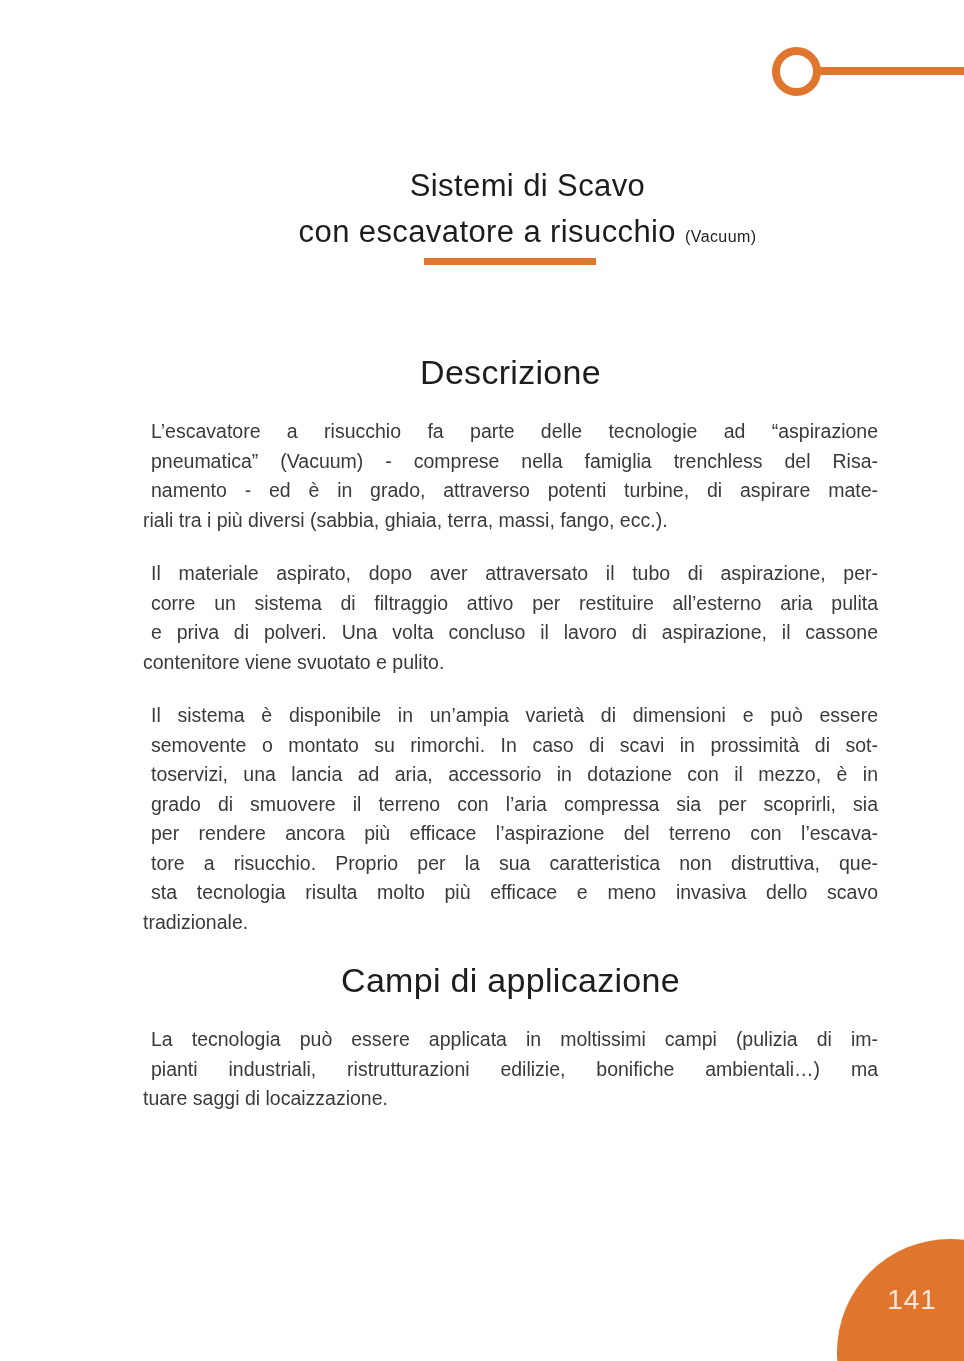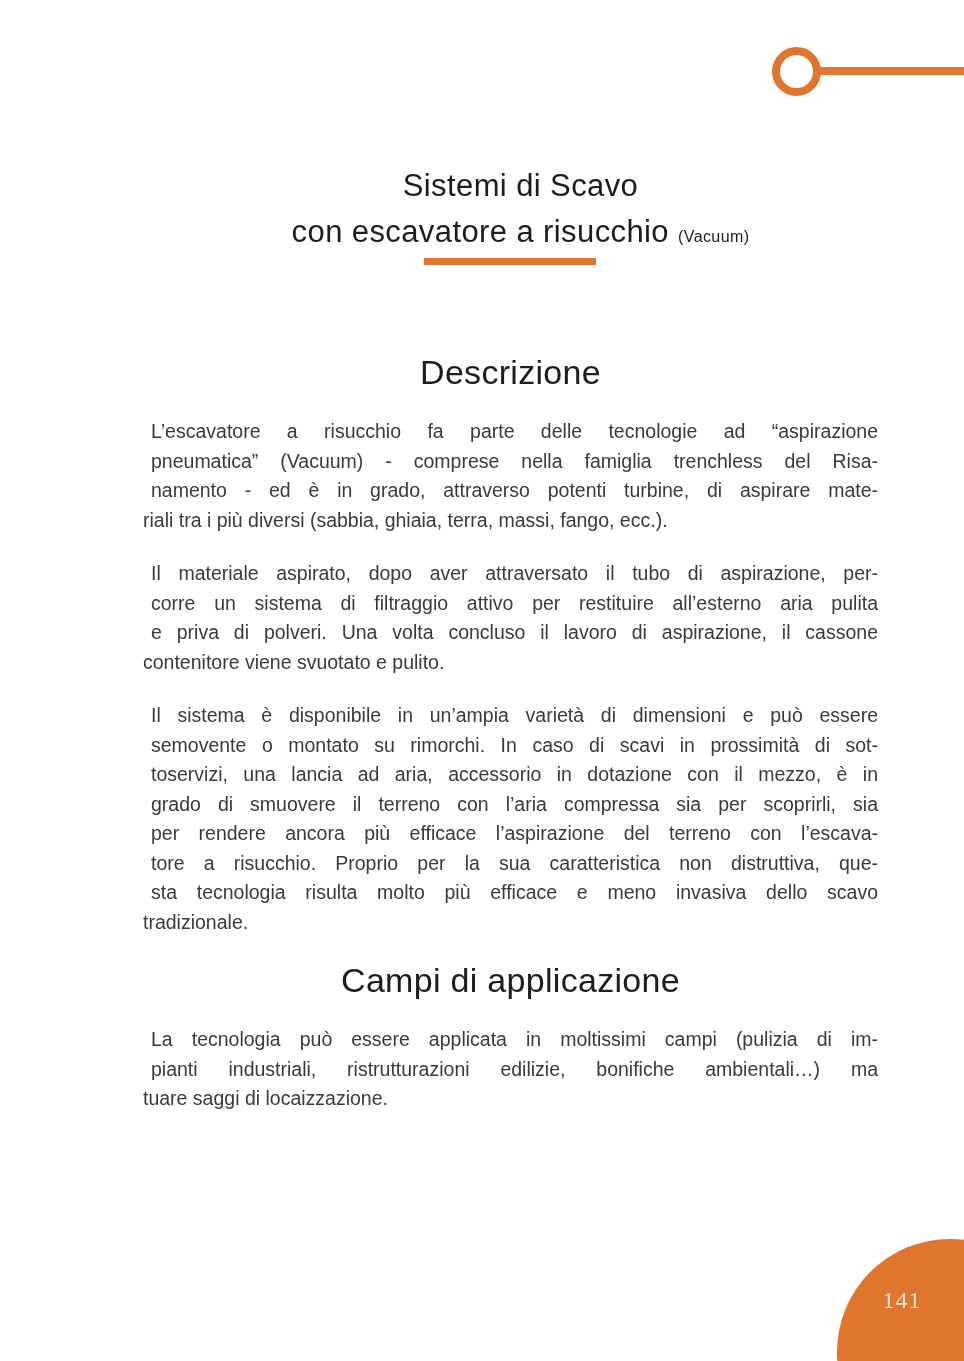--- a/index.html
+++ b/index.html
@@ -20,21 +20,21 @@
     display: block;
   }
   .rule {
     position: absolute; left: 818px; top: 67px;
     width: 146px; height: 8px;
     background: var(--accent);
     display: block;
   }
   
   .title {
-    position: absolute; left: 153px; top: 163px; width: 735px;
+    position: absolute; left: 160px; top: 163px; width: 735px;
     margin: 0;
     text-align: center;
     font-size: 31px; line-height: 46px;
     font-weight: 400;
     color: var(--ink);
     letter-spacing: 0.4px;
   }
   .title .suffix { font-size: 16px; }
   .title-underline {
     position: absolute; left: 424px; top: 258px;
@@ -60,26 +60,25 @@
   .line.just { text-align: justify; text-align-last: justify; margin-left: 8px; }
   .line.last { text-align: left; }
   
   .page-badge {
     position: absolute; left: 837px; top: 1239px;
     width: 226px; height: 226px;
     border-radius: 50%;
     background: var(--accent);
   }
   .page-number {
-    position: absolute; left: 65px; top: 61px;
+    position: absolute; left: 75px; top: 61px;
     transform: translate(-50%, -50%);
     color: #f7e8dd;
-    font-size: 24px;
+    font-size: 28px;
     letter-spacing: 1px;
-    font-family: Liberation Serif, serif;
   }
 </style>
 </head>
 <body>
 
 <div class="page">
 
   <div>
     <span class="ring"></span>
     <span class="rule"></span>

